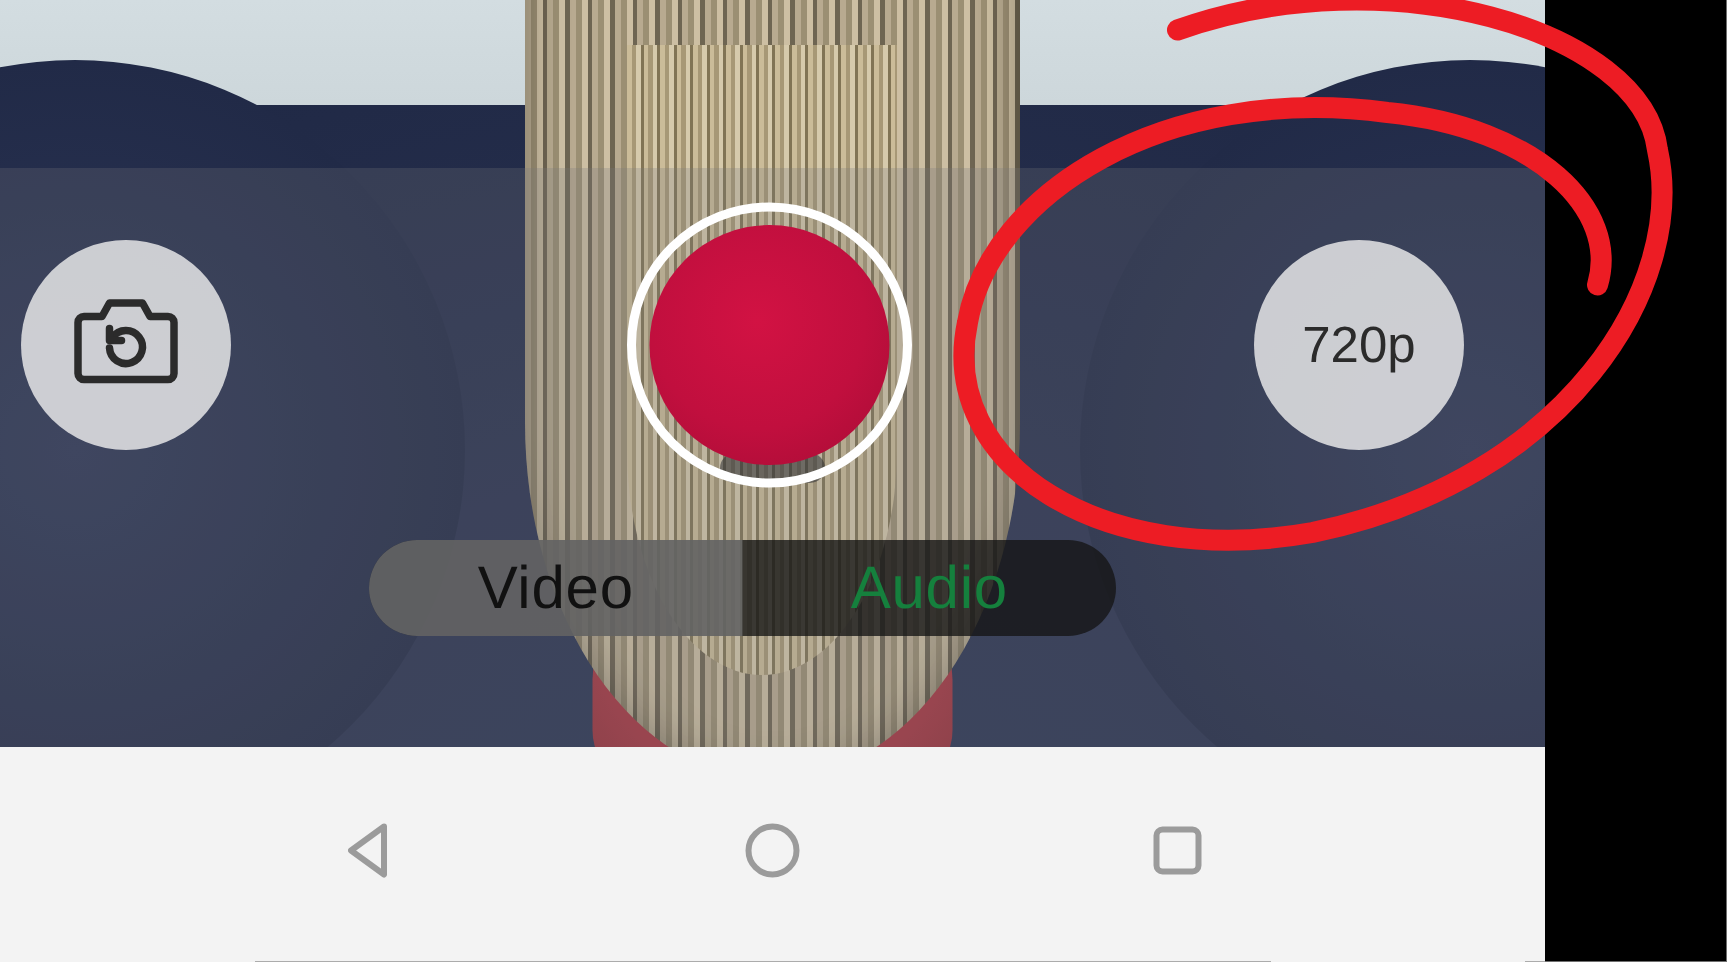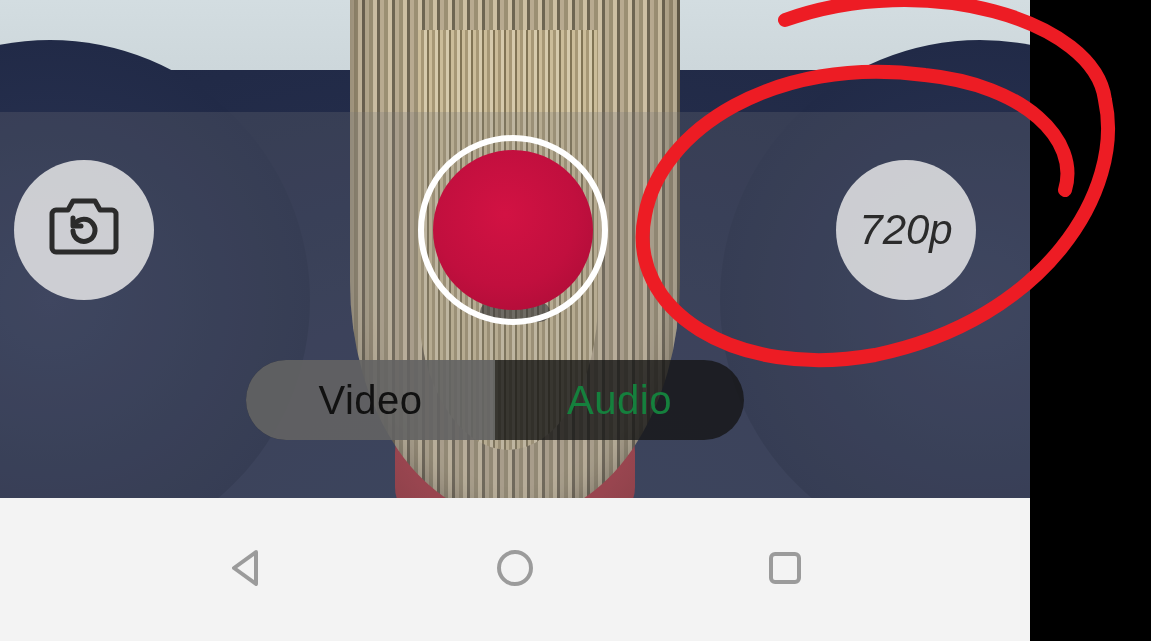--- a/index.html
+++ b/index.html
@@ -97,23 +97,22 @@
   .circle-btn {
     position: absolute;
     width: 140px;
     height: 140px;
     border-radius: 50%;
     background: rgba(230,230,232,0.85);
     display: flex;
     align-items: center;
     justify-content: center;
     color: #2b2b2b;
-    font-size: 42px;
+    font-size: 34px;
     font-weight: 400;
-    font-style: italic;
   }
   .circle-btn.flip { left: 14px;  top: 160px; }
   .circle-btn.res  { left: 836px; top: 160px; }
 
   
   .record-btn {
     position: absolute;
     left: 418px;
     top: 135px;
     width: 190px;
@@ -127,21 +126,21 @@
     width:160px;height:160px;border-radius:50%;
     background: radial-gradient(circle at 45% 40%, #d21243 0%, #c10f3e 55%, #a60c35 100%);
   }
 
   
   .seg {
     position: absolute;
     left: 246px;
     top: 360px;
     width: 498px;
-    height: 80px;
+    height: 64px;
     border-radius: 41px;
     background: rgba(20,20,20,0.78);
     display: flex;
     overflow: hidden;
   }
   .seg .opt {
     flex: 1;
     display: flex;
     align-items: center;
     justify-content: center;

